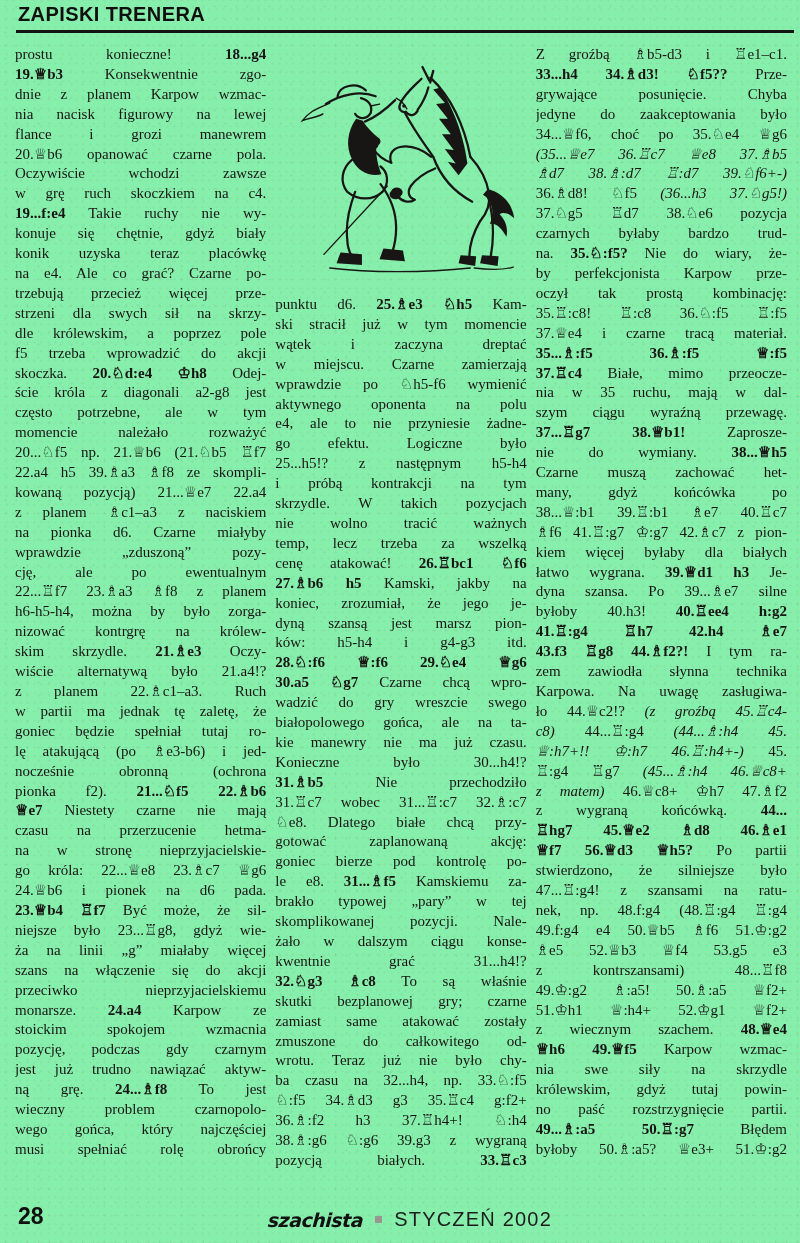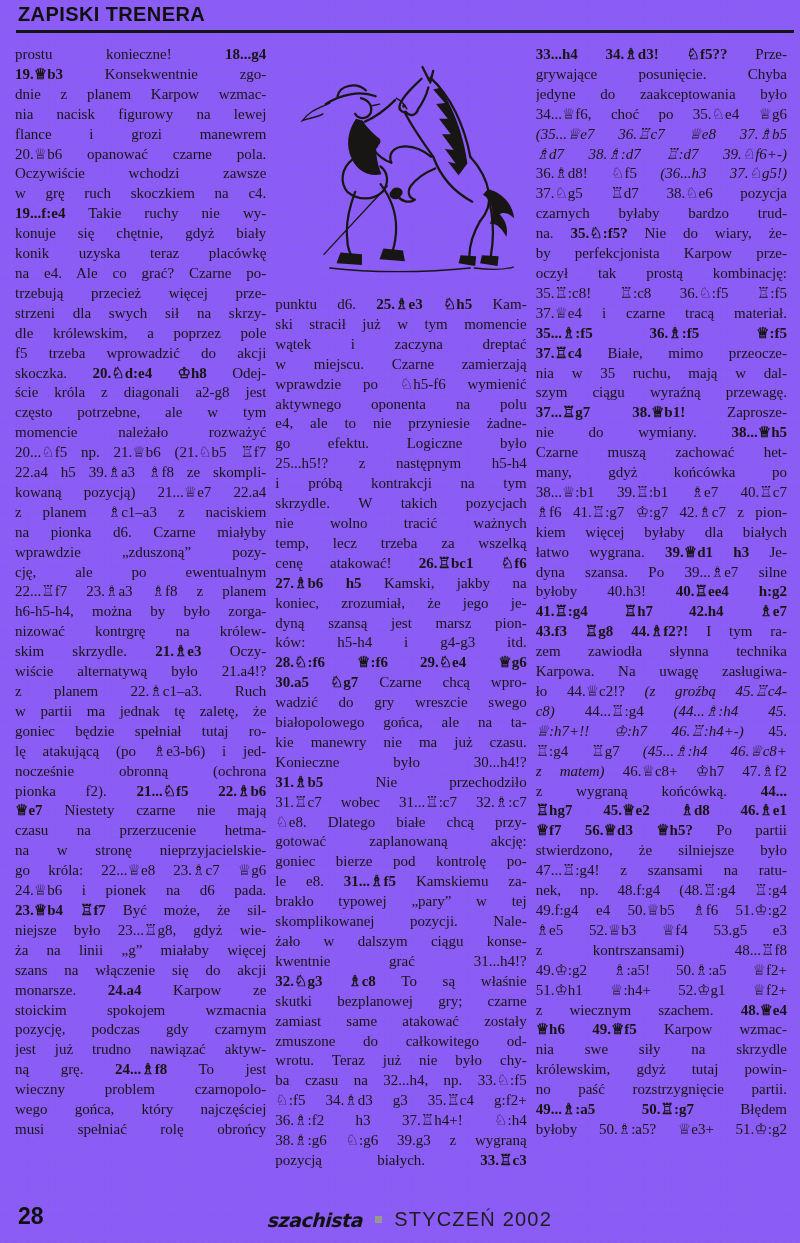--- a/index.html
+++ b/index.html
@@ -4,21 +4,21 @@
 <style>
   html,body { margin:0; padding:0; }
   body {
     width:800px; height:1243px;
     font-family:"Liberation Serif","DejaVu Serif",serif;
     color:#171513;
     background:#e8e6e0;
   }
   .page {
     position:relative; width:800px; height:1243px;
-    background:#8b5cf6; overflow:hidden;
+    background:#86efac; overflow:hidden;
   }
   .page::before {
     content:""; position:absolute; inset:0; pointer-events:none;
     background-image:
       radial-gradient(circle, rgba(110,108,98,0.10) 1px, transparent 1.4px),
       radial-gradient(circle, rgba(110,108,98,0.07) 1px, transparent 1.2px);
     background-size:11px 13px, 7px 9px;
     background-position:0 0, 3px 5px;
   }
   .header-title {
@@ -126,20 +126,21 @@
         <div class="line">pionka f2). <b>21...♘f5 22.♗b6</b></div>
         <div class="line"><b>♕e7</b> Niestety czarne nie mają</div>
         <div class="line">czasu na przerzucenie hetma-</div>
         <div class="line">na w stronę nieprzyjacielskie-</div>
         <div class="line">go króla: 22...♕e8 23.♗c7 ♕g6</div>
         <div class="line">24.♕b6 i pionek na d6 pada.</div>
         <div class="line"><b>23.♕b4 ♖f7</b> Być może, że sil-</div>
         <div class="line">niejsze było 23...♖g8, gdyż wie-</div>
         <div class="line">ża na linii „g” miałaby więcej</div>
         <div class="line">szans na włączenie się do akcji</div>
+        <div class="line">przeciwko nieprzyjacielskiemu</div>
         <div class="line">monarsze. <b>24.a4</b> Karpow ze</div>
         <div class="line">stoickim spokojem wzmacnia</div>
         <div class="line">pozycję, podczas gdy czarnym</div>
         <div class="line">jest już trudno nawiązać aktyw-</div>
         <div class="line">ną grę. <b>24...♗f8</b> To jest</div>
         <div class="line">wieczny problem czarnopolo-</div>
         <div class="line">wego gońca, który najczęściej</div>
         <div class="line">musi spełniać rolę obrońcy</div>
       </div>
 
@@ -244,20 +245,21 @@
           <div class="line">wrotu. Teraz już nie było chy-</div>
           <div class="line">ba czasu na 32...h4, np. 33.♘:f5</div>
           <div class="line">♘:f5 34.♗d3 g3 35.♖c4 g:f2+</div>
           <div class="line">36.♗:f2 h3 37.♖h4+! ♘:h4</div>
           <div class="line">38.♗:g6 ♘:g6 39.g3 z wygraną</div>
           <div class="line">pozycją białych. <b>33.♖c3</b></div>
         </div>
     </div>
 
     <div class="col">
+        <div class="line">Z groźbą ♗b5-d3 i ♖e1–c1.</div>
         <div class="line"><b>33...h4 34.♗d3! ♘f5??</b> Prze-</div>
         <div class="line">grywające posunięcie. Chyba</div>
         <div class="line">jedyne do zaakceptowania było</div>
         <div class="line">34...♕f6, choć po 35.♘e4 ♕g6</div>
         <div class="line"><i>(35...♕e7 36.♖c7 ♕e8 37.♗b5</i></div>
         <div class="line"><i>♗d7 38.♗:d7 ♖:d7 39.♘f6+-)</i></div>
         <div class="line">36.♗d8! ♘f5 <i>(36...h3 37.♘g5!)</i></div>
         <div class="line">37.♘g5 ♖d7 38.♘e6 pozycja</div>
         <div class="line">czarnych byłaby bardzo trud-</div>
         <div class="line">na. <b>35.♘:f5?</b> Nie do wiary, że-</div>

